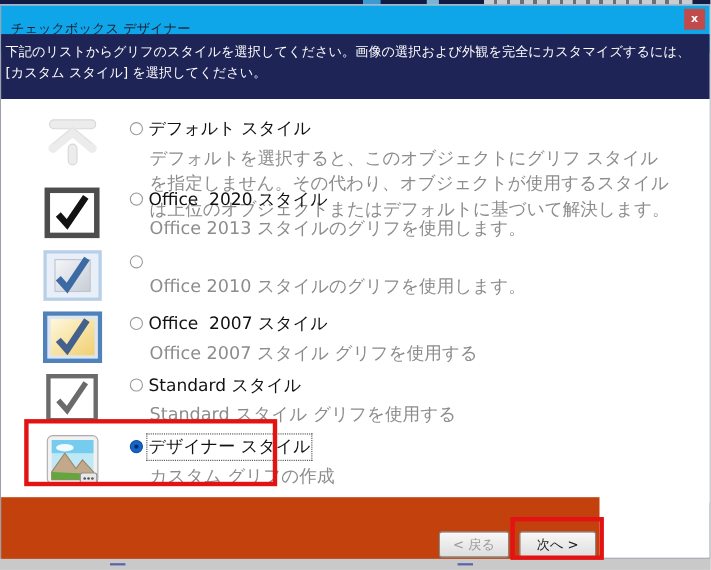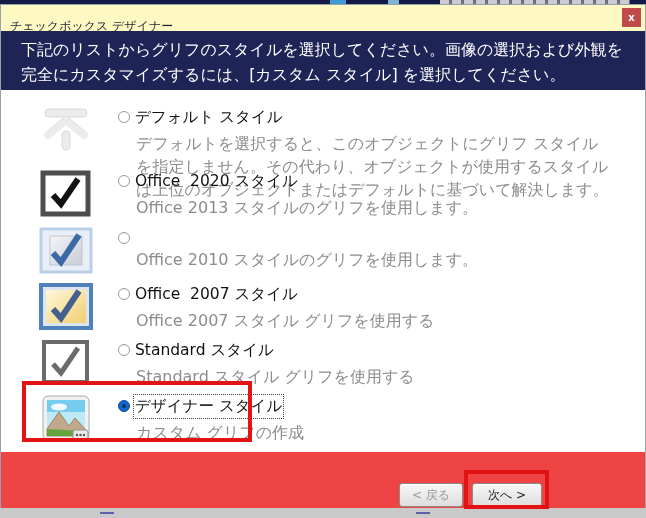--- a/index.html
+++ b/index.html
@@ -11,48 +11,48 @@
   .bg-strip-top { position:absolute; left:0; top:0; width:646px; height:4px; background:#141a46; }
   .bg-seg { position:absolute; top:0; height:4px; }
   .bg-strip-bottom { position:absolute; left:0; top:508px; width:646px; height:10px; background:#c9c9c9; }
   .bg-mark { position:absolute; height:2px; background:#5a62a8; }
 
   
   .dialog { position:absolute; left:0; top:4px; width:646px; height:504px;
     background:#fff; border:1px solid #9aa0ac; }
 
   .titlebar { position:absolute; left:0; top:0; width:644px; height:43px;
-    background:#fef9c3; display:flex; align-items:center; }
+    background:#0ea5e9; display:flex; align-items:center; }
   .titlebar-text { font-size:12px; color:#1c2030; padding-left:9px; }
   .close-btn { position:absolute; right:4px; top:3px; width:19px; height:19px;
     background:#c14b4b; color:#fff; font-size:10px; font-weight:bold;
     display:flex; align-items:center; justify-content:center; cursor:pointer; }
 
   .header { position:absolute; left:0; top:26px; width:644px; height:59px;
     background:#1e2456; color:#fff; }
-  .header-text { font-size:16px; line-height:1.55; padding:7px 10px 0 20px; }
+  .header-text { font-size:12px; line-height:1.55; padding:7px 10px 0 4px; }
 
   .content { position:absolute; left:0; top:85px; width:644px; height:367px; background:#fff; }
 
   .row { position:absolute; left:38px; display:flex; gap:25px; }
   .icon-box { width:54px; height:47px; flex:0 0 54px; }
   .row-main { padding-top:1px; }
   .row-title { display:flex; align-items:flex-start; gap:5px; }
   .radio { width:12px; height:12px; margin-top:4px; border-radius:50%;
     border:1px solid #9a9a9a; background:#fff; flex:0 0 12px; position:relative; }
   .radio.selected { border:1px solid #0d4fa0; background:#1565c8; }
   .radio.selected::after { content:""; position:absolute; inset:3px; border-radius:50%; background:#0a2f66; }
   .row-label { font-size:15.5px; color:#111; white-space:pre; }
   .row-label.focused { outline:1px dotted #444; outline-offset:1px; }
   .row-desc { font-size:16px; color:#8c8c8c; margin:4px 0 0 18px; max-width:478px; line-height:1.45; }
 
   
   .annot { position:absolute; border:4px solid #e31313; background:transparent; pointer-events:none; }
 
-  .footer { position:absolute; left:0; top:447px; width:644px; height:56px; background:#ef4444; }
+  .footer { position:absolute; left:0; top:447px; width:544px; height:56px; background:#c2410c; }
   .btn { position:absolute; height:24px; font-size:12px; color:#1a1a1a;
     background:linear-gradient(#f7f7f7,#dedede); border:1px solid #8a8a8a;
     border-radius:3px; display:flex; align-items:center; justify-content:center;
     box-shadow:inset 0 1px 0 #fff; cursor:pointer; }
   .btn.disabled { color:#9c9c9c; }
 
   svg { display:block; }
 </style>
 </head>
 <body>

